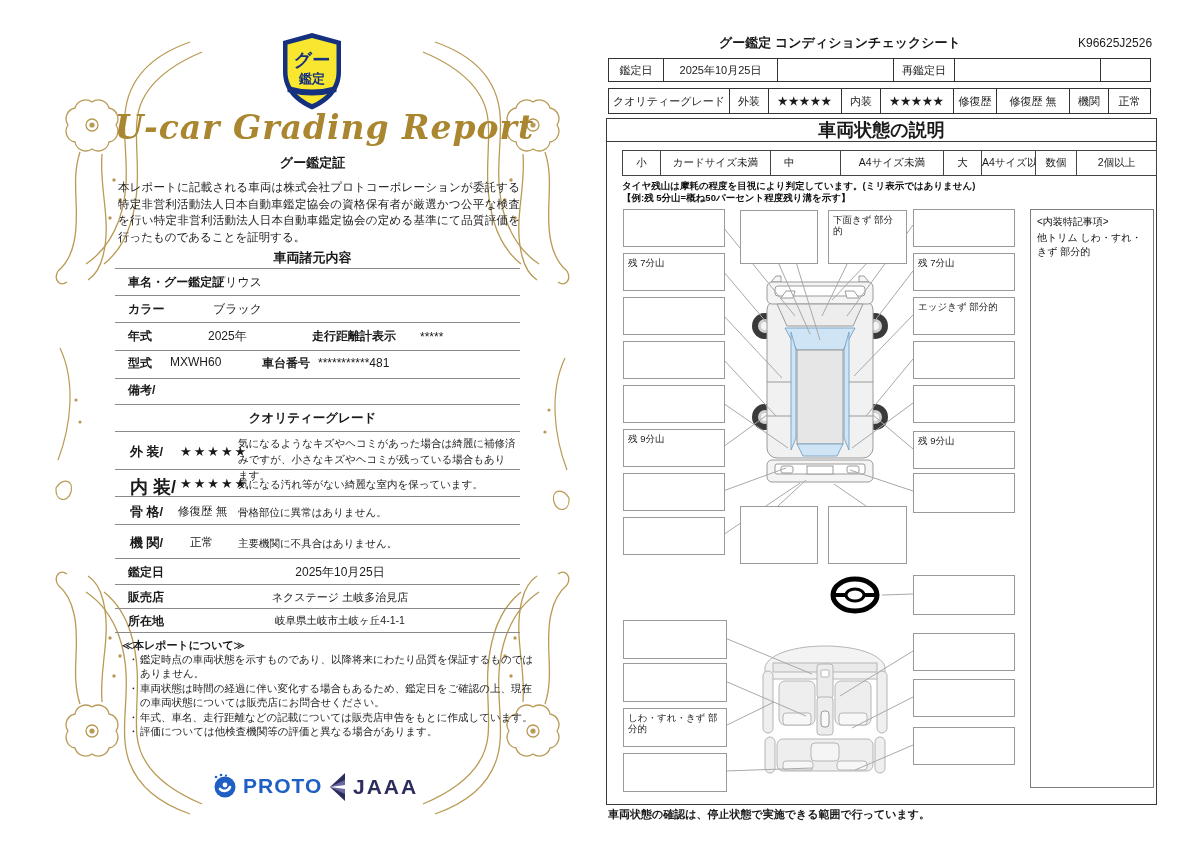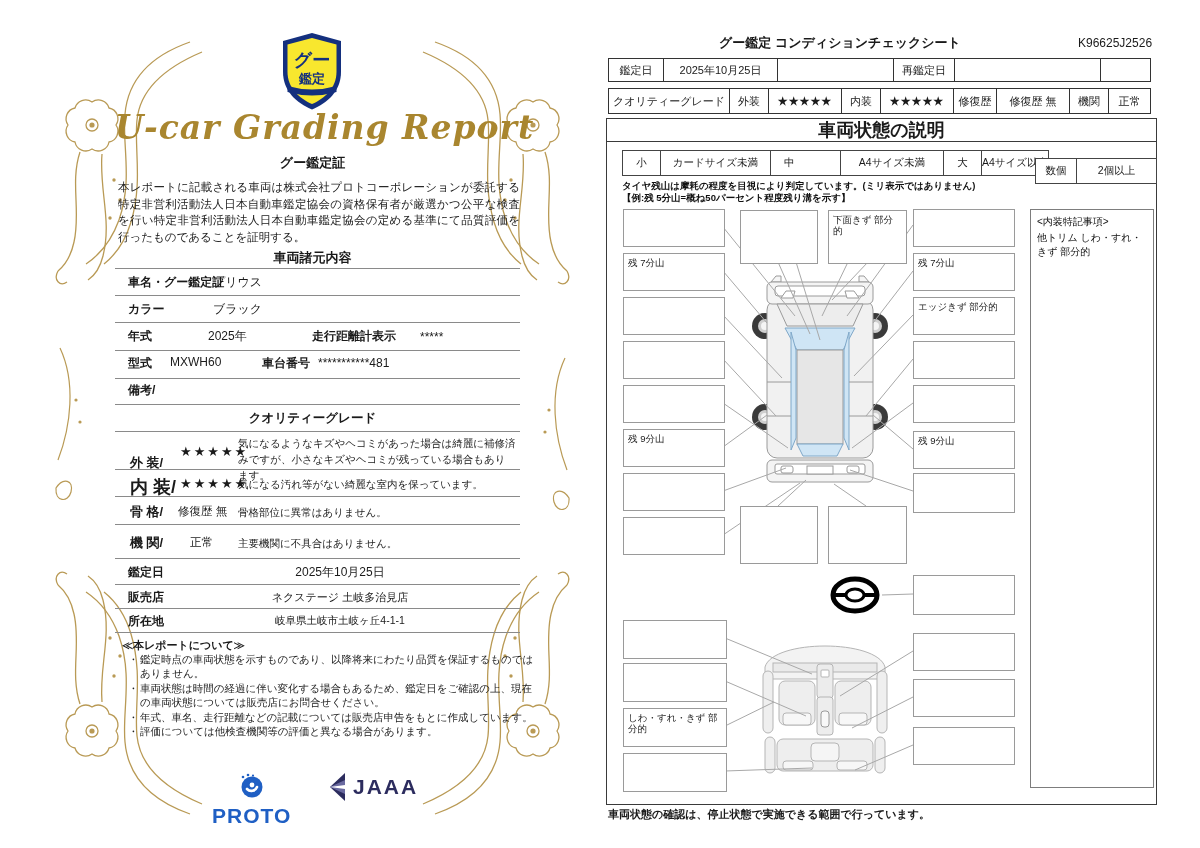--- a/index.html
+++ b/index.html
@@ -125,21 +125,21 @@
     <div class="abs lbl" style="left:272px;top:300px;">走行距離計表示</div>
     <div class="abs val" style="left:380px;top:302px;">*****</div>
     <div class="abs lbl" style="left:88px;top:327px;">型式</div>
     <div class="abs val" style="left:130px;top:327px;">MXWH60</div>
     <div class="abs lbl" style="left:222px;top:327px;">車台番号</div>
     <div class="abs val" style="left:278px;top:328px;">***********481</div>
     <div class="abs lbl" style="left:88px;top:354px;">備考/</div>
 
     <div class="abs lbl" style="left:0;top:382px;width:545px;text-align:center;font-size:12.5px;">クオリティーグレード</div>
 
-    <div class="abs lbl" style="left:90px;top:426px;font-size:13px;">外 装/</div>
+    <div class="abs lbl" style="left:90px;top:415px;font-size:13px;">外 装/</div>
     <div class="abs stars-l" style="left:140px;top:416px;">★★★★★</div>
     <div class="abs desc" style="left:198px;top:408px;width:278px;">気になるようなキズやヘコミがあった場合は綺麗に補修済みですが、小さなキズやヘコミが残っている場合もあります。</div>
 
     <div class="abs lbl" style="left:90px;top:447px;font-size:18px;">内 装/</div>
     <div class="abs stars-l" style="left:140px;top:448px;">★★★★★</div>
     <div class="abs desc" style="left:198px;top:449px;width:278px;">気になる汚れ等がない綺麗な室内を保っています。</div>
 
     <div class="abs lbl" style="left:90px;top:475px;font-size:13px;">骨 格/</div>
     <div class="abs val" style="left:138px;top:476px;font-size:11.5px;">修復歴 無</div>
     <div class="abs desc" style="left:198px;top:477px;width:278px;">骨格部位に異常はありません。</div>
@@ -156,21 +156,21 @@
     <div class="abs val" style="left:180px;top:586px;width:240px;text-align:center;font-size:10.5px;">岐阜県土岐市土岐ヶ丘4-1-1</div>
 
     <div class="abs about-t" style="left:82px;top:610px;">≪本レポートについて≫</div>
     <div class="abs" style="left:88px;top:624px;width:408px;">
       <div class="bullet">鑑定時点の車両状態を示すものであり、以降将来にわたり品質を保証するものではありません。</div>
       <div class="bullet">車両状態は時間の経過に伴い変化する場合もあるため、鑑定日をご確認の上、現在の車両状態については販売店にお問合せください。</div>
       <div class="bullet">年式、車名、走行距離などの記載については販売店申告をもとに作成しています。</div>
       <div class="bullet">評価については他検査機関等の評価と異なる場合があります。</div>
     </div>
 
-    <div class="abs" style="left:172px;top:745px;display:flex;align-items:center;gap:5px;flex-direction:column;">
+    <div class="abs" style="left:172px;top:745px;display:flex;align-items:center;gap:5px;">
       <svg width="26" height="26" viewBox="0 0 26 26">
         <circle cx="13" cy="14" r="10.5" fill="#1f5fc4"></circle>
         <path d="M8,16 a6,6 0 0 0 10,-2" stroke="#fff" stroke-width="2.6" fill="none" stroke-linecap="round"></path>
         <circle cx="13" cy="12" r="2.4" fill="#fff"></circle>
         <circle cx="4" cy="4" r="1.3" fill="#1f5fc4"></circle>
         <circle cx="9" cy="2" r="1.3" fill="#1f5fc4"></circle>
         <circle cx="14" cy="2.6" r="1.1" fill="#1f5fc4"></circle>
       </svg>
       <span class="proto-txt">PROTO</span>
     </div>
@@ -253,21 +253,21 @@
       <div class="lcell" style="width:105px;margin-left:32px;">
           <span>A4サイズ未満</span>
         </div>
       <div class="lcell" style="width:38px;">
           <span>大</span>
         </div>
       <div class="lcell" style="flex:1;">
           <span>A4サイズ以上</span>
         </div>
     </div>
-    <div class="legend" style="left:435px;top:122px;width:120px;margin-top:8px;">
+    <div class="legend" style="left:435px;top:122px;width:120px;">
       <div class="lcell" style="width:40px;">
           <span>数個</span>
         </div>
       <div class="lcell" style="flex:1;">
           <span>2個以上</span>
         </div>
     </div>
 
     <div class="abs note" style="left:22px;top:152px;">タイヤ残山は摩耗の程度を目視により判定しています。(ミリ表示ではありません)</div>
     <div class="abs note" style="left:22px;top:164px;">【例:残 5分山=概ね50パーセント程度残り溝を示す】</div>

